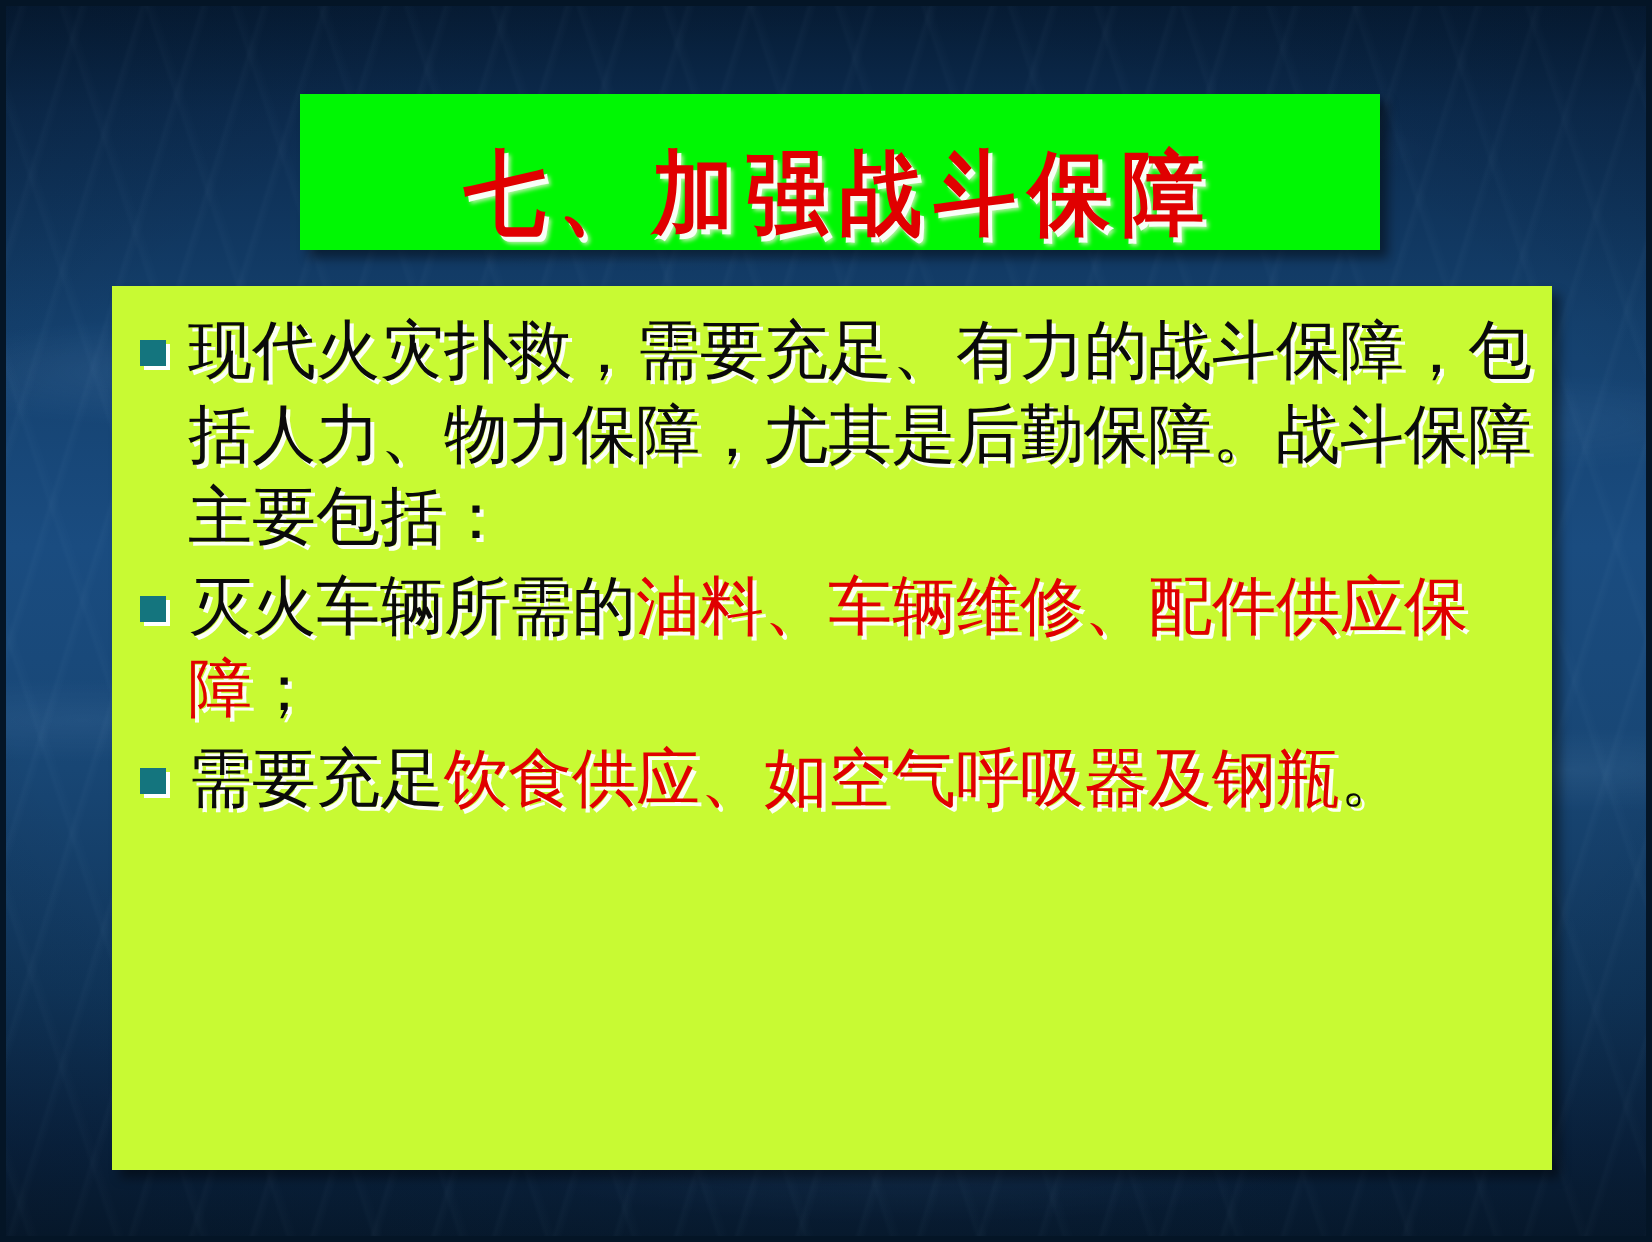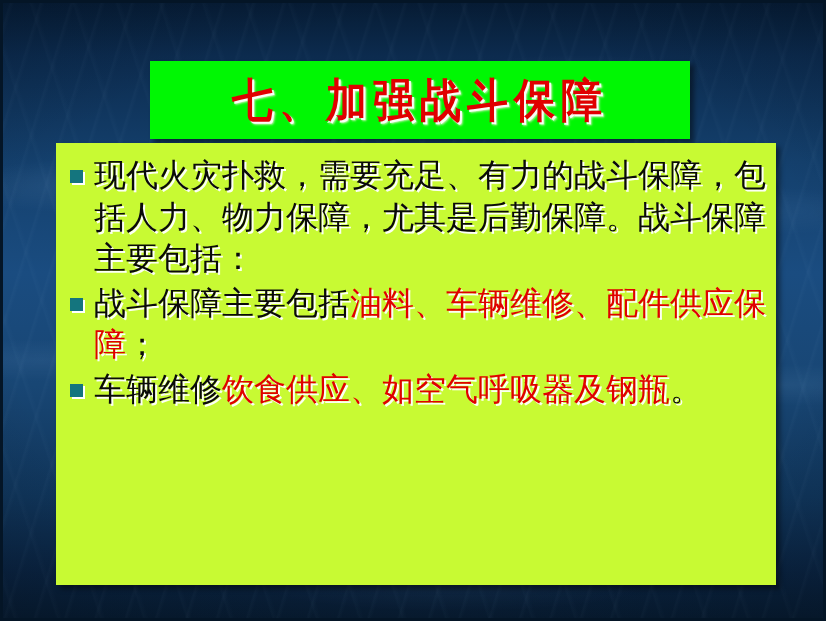--- a/index.html
+++ b/index.html
@@ -85,24 +85,23 @@
   
   #title-banner {
     position: absolute;
     left: 150px;
     top: 47px;
     width: 540px;
     height: 78px;
     background: #00f703;
     box-shadow: 4px 4px 5px rgba(0,0,0,.45);
     display: flex;
-    align-items: center;
+    align-items: flex-end;
     justify-content: center;
     box-sizing: border-box;
-    margin-top: 14px;
   }
   #title-text {
     font-family: "DejaVu Sans", "Liberation Sans", sans-serif;
     font-weight: bold;
     font-size: 41px;
     letter-spacing: 6px;
     color: #e00000;
     white-space: nowrap;
     text-shadow:
       2px 2px 0 rgba(255,255,255,.92),
@@ -173,22 +172,22 @@
   </div>
 
   <div id="content-panel">
     <div id="bullet-list">
         <div class="bullet-row">
           <span class="bullet-marker"></span>
           <div class="bullet-text"><span class="seg-black">现代火灾扑救，需要充足、有力的战斗保障，包括人力、物力保障，尤其是后勤保障。战斗保障主要包括：</span></div>
         </div>
         <div class="bullet-row">
           <span class="bullet-marker"></span>
-          <div class="bullet-text"><span class="seg-black">战斗保障主要包括</span><span class="seg-red">油料、车辆维修、配件供应保障</span><span class="seg-black">；</span></div>
+          <div class="bullet-text"><span class="seg-black">灭火车辆所需的</span><span class="seg-red">油料、车辆维修、配件供应保障</span><span class="seg-black">；</span></div>
         </div>
         <div class="bullet-row">
           <span class="bullet-marker"></span>
-          <div class="bullet-text"><span class="seg-black">车辆维修</span><span class="seg-red">饮食供应、如空气呼吸器及钢瓶</span><span class="seg-black">。</span></div>
+          <div class="bullet-text"><span class="seg-black">需要充足</span><span class="seg-red">饮食供应、如空气呼吸器及钢瓶</span><span class="seg-black">。</span></div>
         </div>
       </div>
   </div>
 
 </div>
 
 </body></html>

